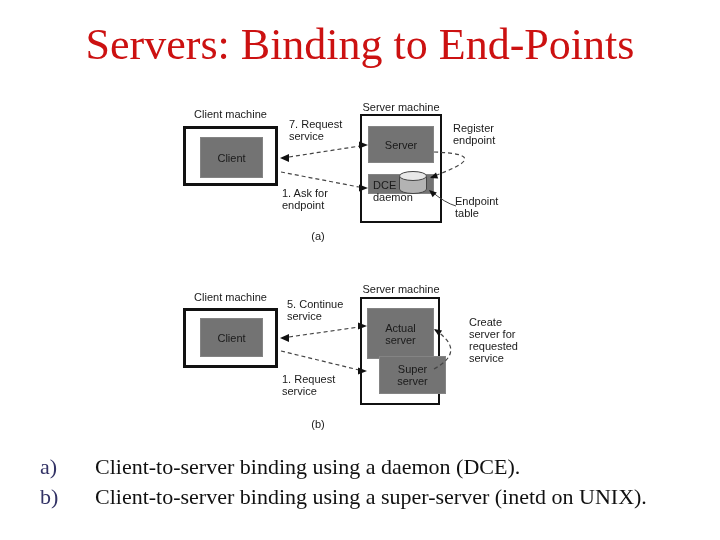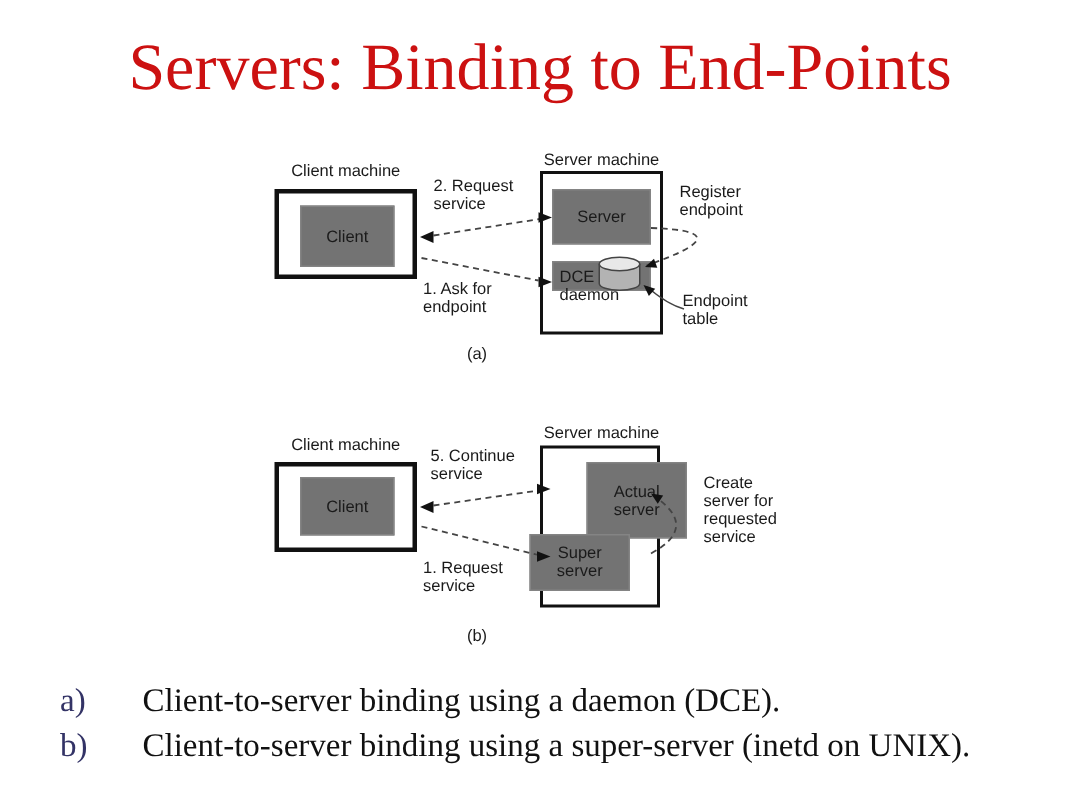--- a/index.html
+++ b/index.html
@@ -32,22 +32,22 @@
   .a-step1{left:282px;top:187px;}
   .a-register{left:453px;top:122px;}
   .a-endpoint-table{left:455px;top:195px;}
   .a-caption{left:303px;top:230px;}
   
   .b-client-machine-lbl{left:183px;top:291px;width:95px;}
   .b-client-outer{left:183px;top:308px;width:95px;height:60px;}
   .b-client-inner{left:200px;top:318px;width:63px;height:39px;}
   .b-server-machine-lbl{left:352px;top:283px;width:98px;}
   .b-server-outer{left:360px;top:297px;width:80px;height:108px;}
-  .b-actual-server{left:367px;top:308px;width:67px;height:51px;margin-left:24px;}
-  .b-super-server{left:353px;top:356px;width:67px;height:38px;}
+  .b-actual-server{left:367px;top:308px;width:67px;height:51px;}
+  .b-super-server{left:379px;top:356px;width:67px;height:38px;}
   .b-step2{left:287px;top:298px;}
   .b-step1{left:282px;top:373px;}
   .b-create{left:469px;top:316px;}
   .b-caption{left:303px;top:418px;}
   
   .bullets{position:absolute;left:40px;top:452px;width:665px;
            font-family:"Liberation Serif",serif;font-size:22px;line-height:30px;color:#111;}
   .bullet-row{position:relative;height:30px;}
   .bullet-marker{position:absolute;left:0;top:0;color:var(--color-marker,#333366);}
   .bullet-text{position:absolute;left:55px;top:0;white-space:nowrap;}
@@ -62,21 +62,21 @@
   <div class="lbl center a-client-machine-lbl">Client machine</div>
   <div class="machine-box thick a-client-outer"></div>
   <div class="inner-box a-client-inner">Client</div>
 
   <div class="lbl center a-server-machine-lbl">Server machine</div>
   <div class="machine-box a-server-outer"></div>
   <div class="inner-box a-server-inner">Server</div>
   <div class="inner-box corner a-dce-box">DCE
 daemon</div>
 
-  <div class="lbl a-step2">2. Request
+  <div class="lbl a-step2">7. Request
 service</div>
   <div class="lbl a-step1">1. Ask for
 endpoint</div>
   <div class="lbl a-register">Register
 endpoint</div>
   <div class="lbl a-endpoint-table">Endpoint
 table</div>
   <div class="caption a-caption">(a)</div>
 
   <div class="lbl center b-client-machine-lbl">Client machine</div>

